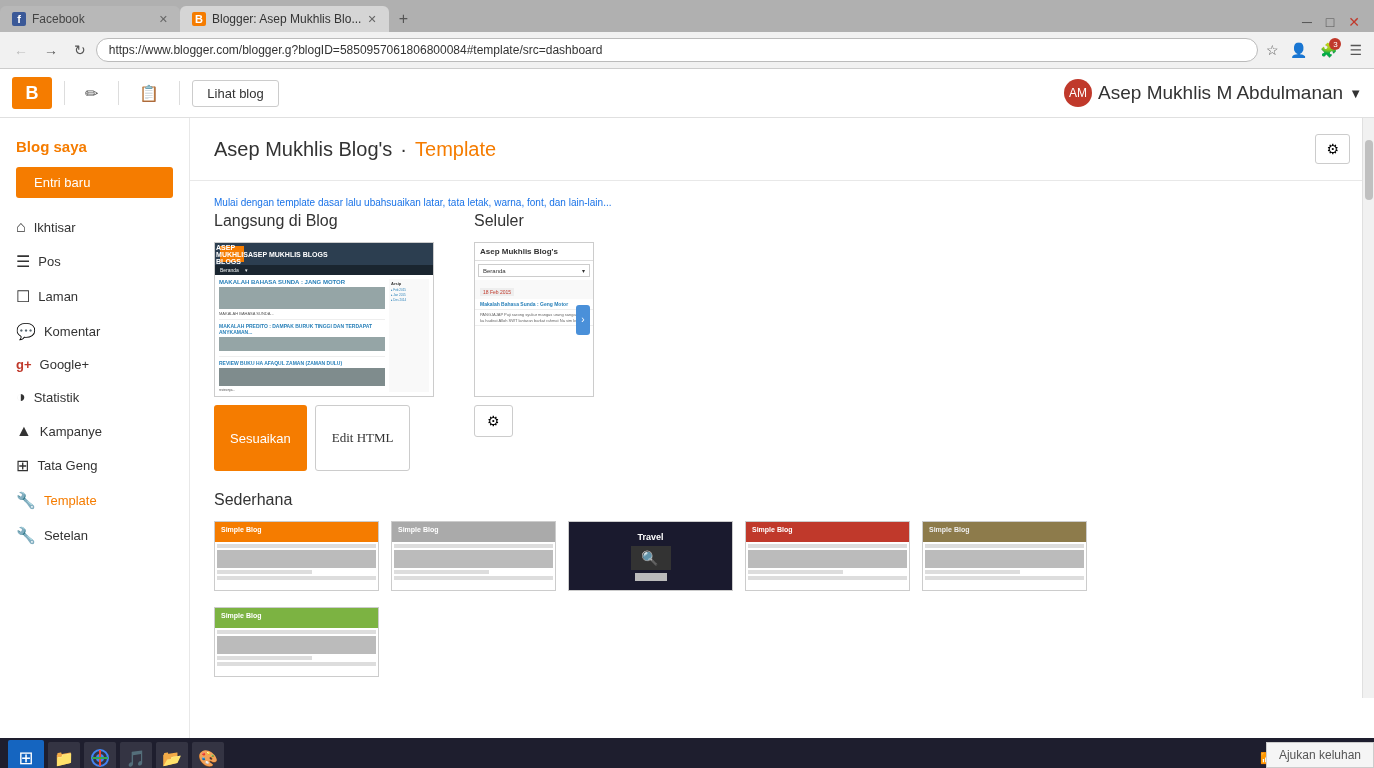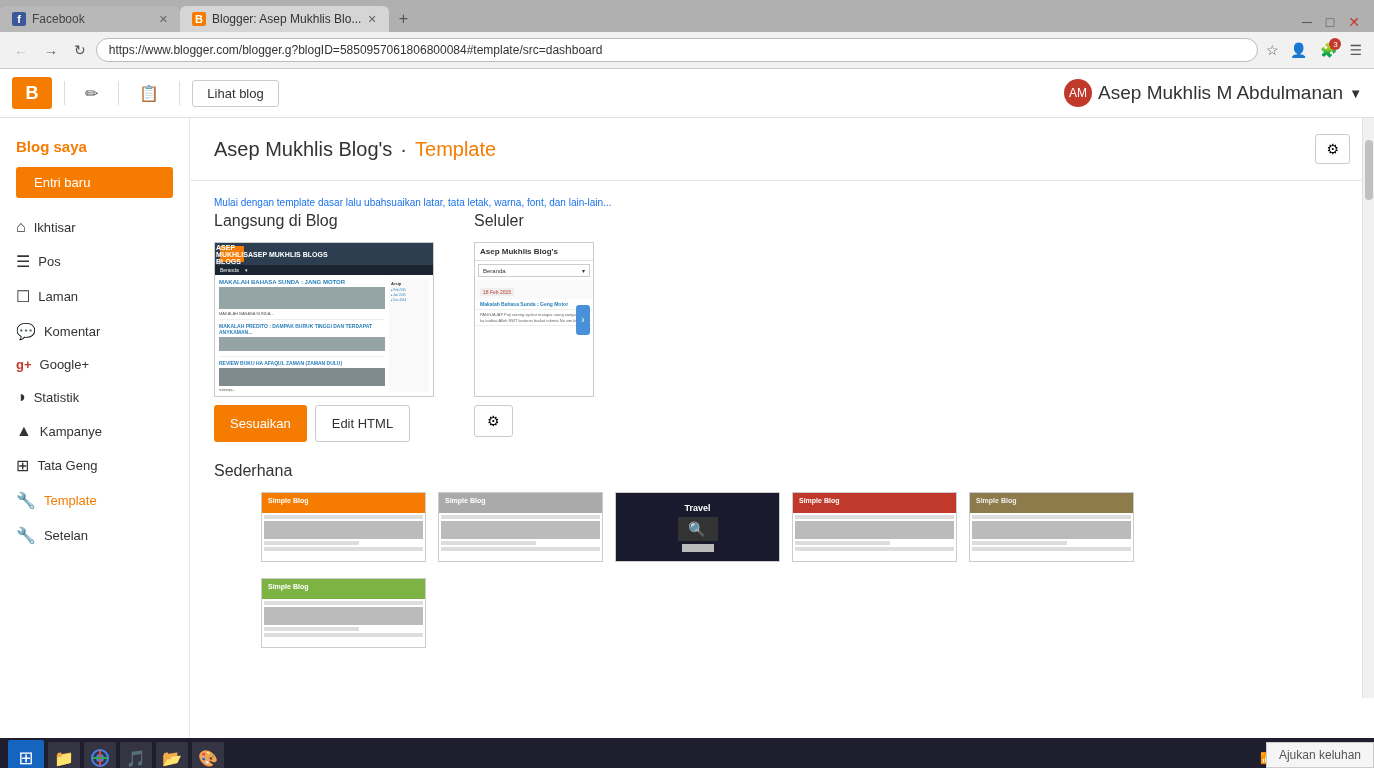--- a/index.html
+++ b/index.html
@@ -52,40 +52,40 @@
     .backup-btn { border: 1px solid #ccc; background: white; padding: 6px 14px; cursor: pointer; font-size: 13px; color: #333; border-radius: 3px; }
     .settings-icon-btn { border: 1px solid #ccc; background: white; padding: 6px 10px; cursor: pointer; font-size: 14px; border-radius: 3px; }
 
     
     .content-body { padding: 16px 24px; overflow-y: auto; }
     .subtitle-text { color: #1a73e8; font-size: 10px; margin-bottom: 4px; }
     .section-title { font-size: 16px; color: #333; margin-bottom: 12px; font-weight: normal; }
     .preview-img { width: 220px; height: 155px; border: 1px solid #ccc; overflow: hidden; position: relative; background: white; }
     .preview-actions { display: flex; gap: 8px; margin-top: 8px; }
     .sesuaikan-btn { background: #f57c00; color: white; border: none; padding: 7px 16px; cursor: pointer; font-size: 13px; border-radius: 3px; }
-    .edit-html-btn { background: white; color: #333; border: 1px solid #ccc; padding: 10px 16px; cursor: pointer; font-size: 13px; border-radius: 3px; }
+    .edit-html-btn { background: white; color: #333; border: 1px solid #ccc; padding: 24px 16px; cursor: pointer; font-size: 13px; border-radius: 3px; font-family: Liberation Serif, serif; }
     .mobile-img { width: 120px; height: 155px; border: 1px solid #ccc; overflow: hidden; background: white; }
     .mobile-actions { margin-top: 8px; }
     .gear-btn { background: white; border: 1px solid #ccc; padding: 7px 12px; cursor: pointer; font-size: 14px; border-radius: 3px; }
     .sederhana-section { margin-bottom: 16px; }
     .template-grid { display: flex; flex-wrap: wrap; gap: 12px; margin-top: 8px; }
     .template-thumb { width: 165px; cursor: pointer; position: relative; }
     .terapkan-link { color: #1a73e8; cursor: pointer; text-decoration: none; }
     .sep-bar { color: #1a73e8; margin: 0 4px; }
     .complaint-btn { position: fixed; bottom: 0; right: 0; background: #f5f5f5; border: 1px solid #ccc; padding: 5px 12px; font-size: 12px; color: #555; cursor: pointer; }
 
     
     .tmpl-orange { background: linear-gradient(to bottom, #f57c00 30%, #fff 30%); }
     .tmpl-gray { background: linear-gradient(to bottom, #aaa 30%, #fff 30%); }
     .tmpl-blue { background: linear-gradient(to bottom, #4fc3f7 30%, #fff 30%); }
     .tmpl-dark { background: #1a1a2e; }
     .tmpl-red { background: linear-gradient(to bottom, #c0392b 30%, #fff 30%); }
     .tmpl-olive { background: linear-gradient(to bottom, #8d7b4b 30%, #fff 30%); }
     .tmpl-green { background: linear-gradient(to bottom, #7cb342 30%, #fff 30%); }
-    .tmpl-box { width: 165px; height: 70px; border: 1px solid #ccc; position: relative; overflow: hidden; margin-left: 47px; }
+    .tmpl-box { width: 165px; height: 70px; border: 1px solid #ccc; position: relative; overflow: hidden; }
     .simple-blog-label { position: absolute; top: 4px; left: 6px; font-size: 7px; color: white; font-weight: bold; }
     .mock-thumb-content { position: absolute; bottom: 0; left: 0; right: 0; height: 48px; background: white; padding: 2px; }
     .mock-thumb-row { height: 4px; background: #ddd; margin-bottom: 2px; }
     .mock-thumb-row-short { height: 4px; width: 60%; background: #ddd; margin-bottom: 2px; }
     .mock-thumb-img { height: 18px; background: #bbb; margin-bottom: 2px; }
     .windows-taskbar { height: 40px; background: #1e1e2e; display: flex; align-items: center; padding: 0 8px; gap: 4px; }
     .win-start { width: 36px; height: 36px; background: #1565c0; display: flex; align-items: center; justify-content: center; color: white; font-size: 18px; border-radius: 2px; cursor: pointer; }
     .win-taskbar-icon { width: 32px; height: 32px; background: rgba(255,255,255,0.1); display: flex; align-items: center; justify-content: center; border-radius: 2px; cursor: pointer; }
     .win-taskbar-right { margin-left: auto; display: flex; align-items: center; gap: 8px; color: #ccc; font-size: 11px; }
     .win-clock { color: white; font-size: 11px; text-align: right; }

